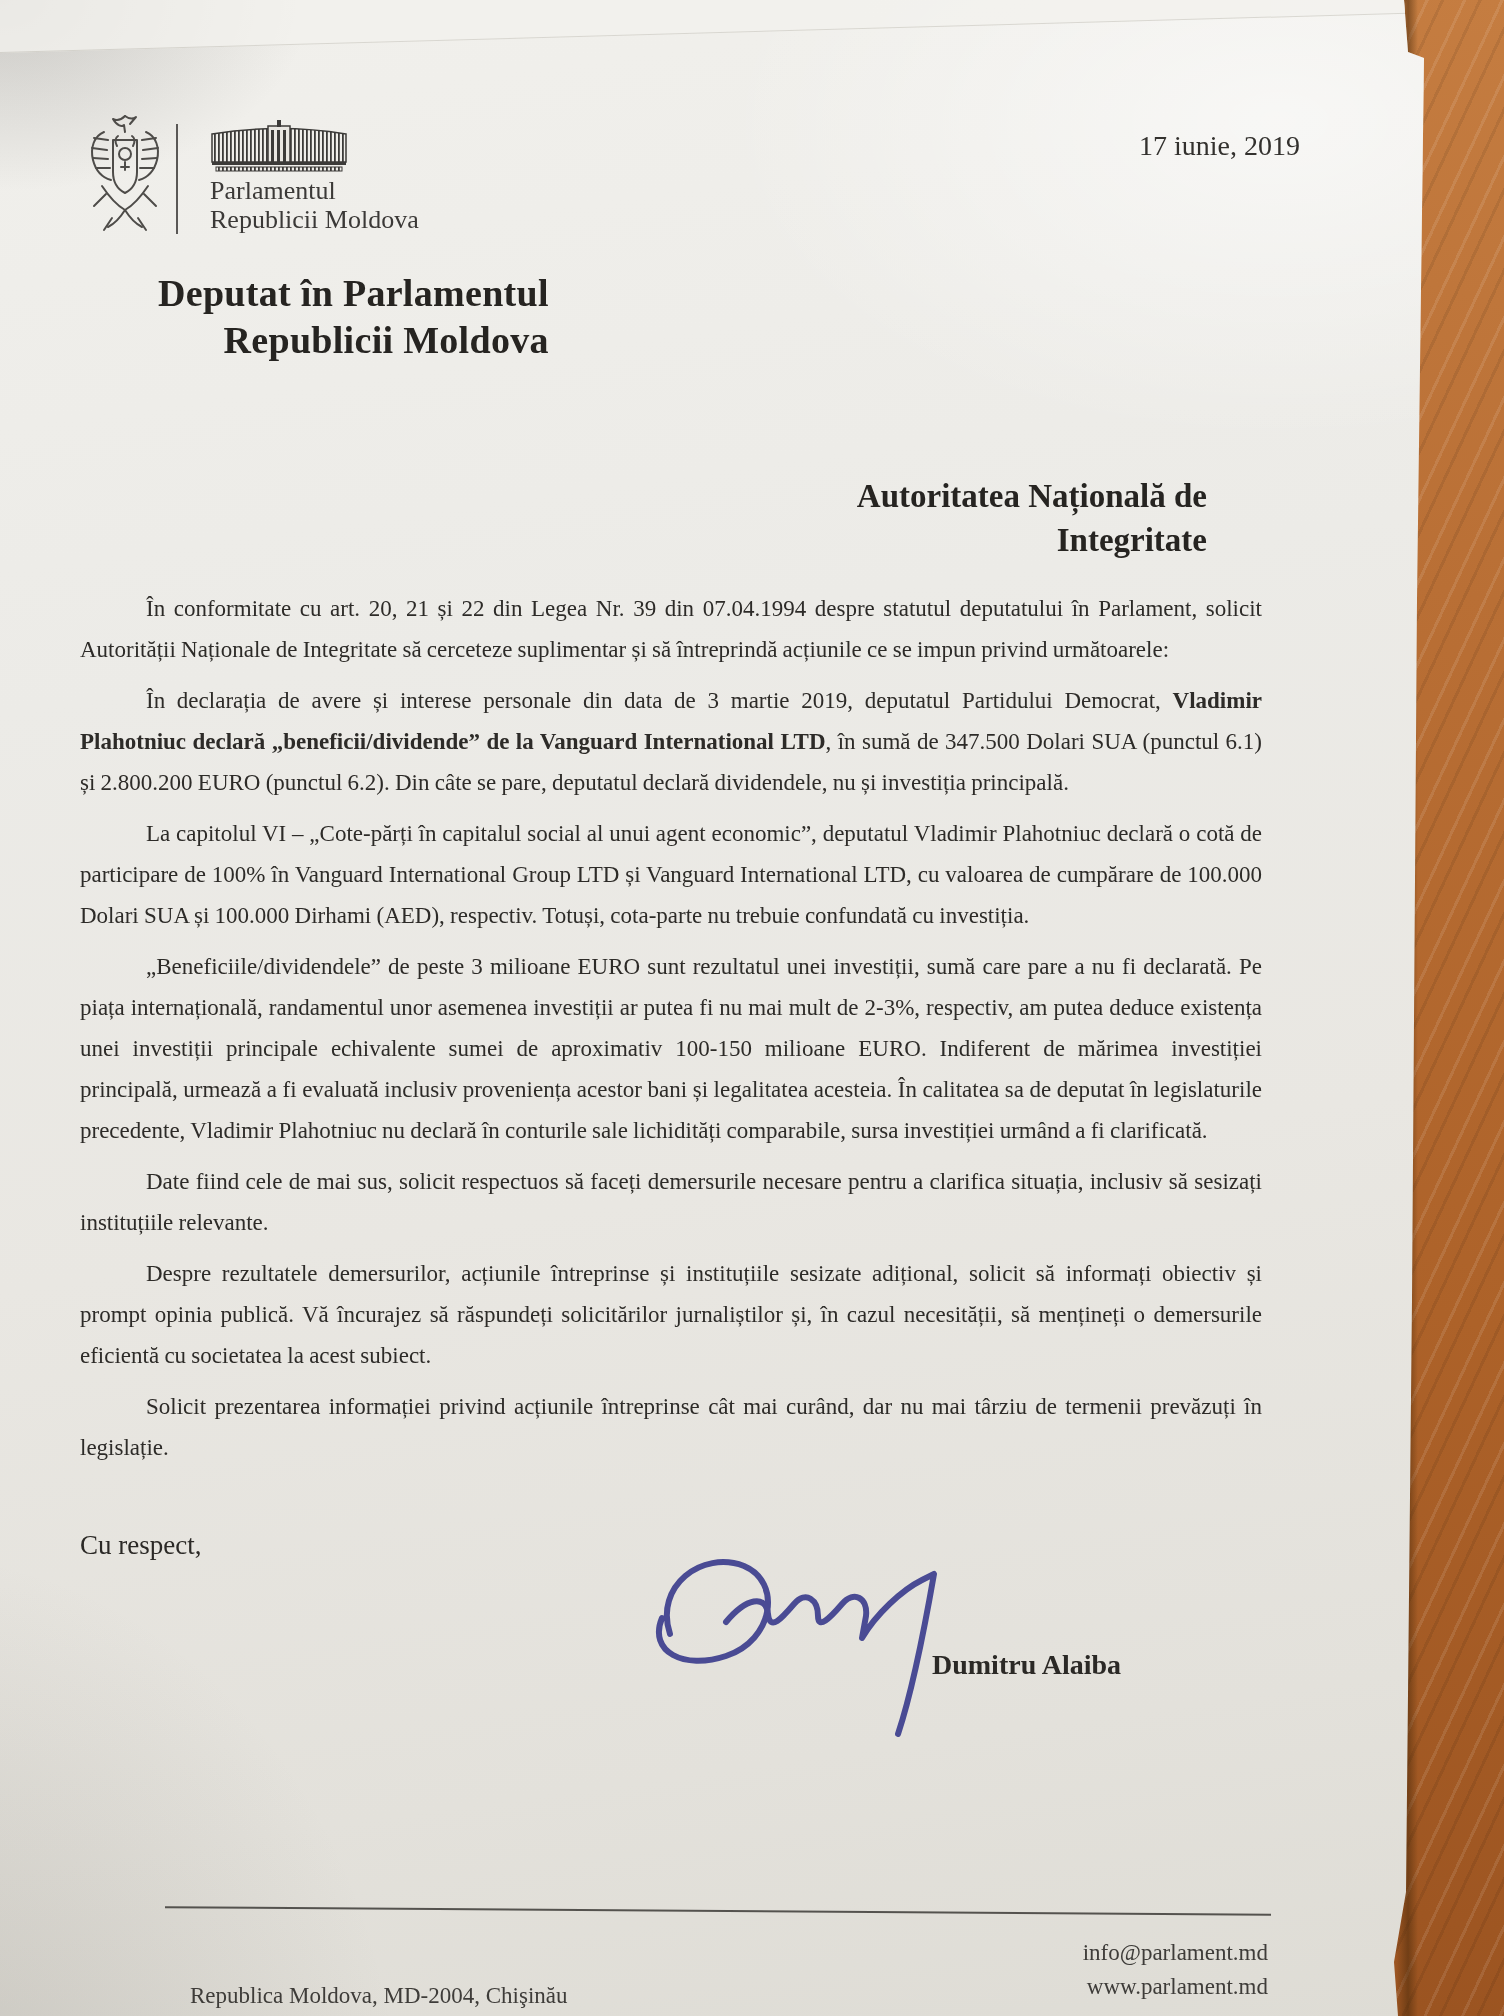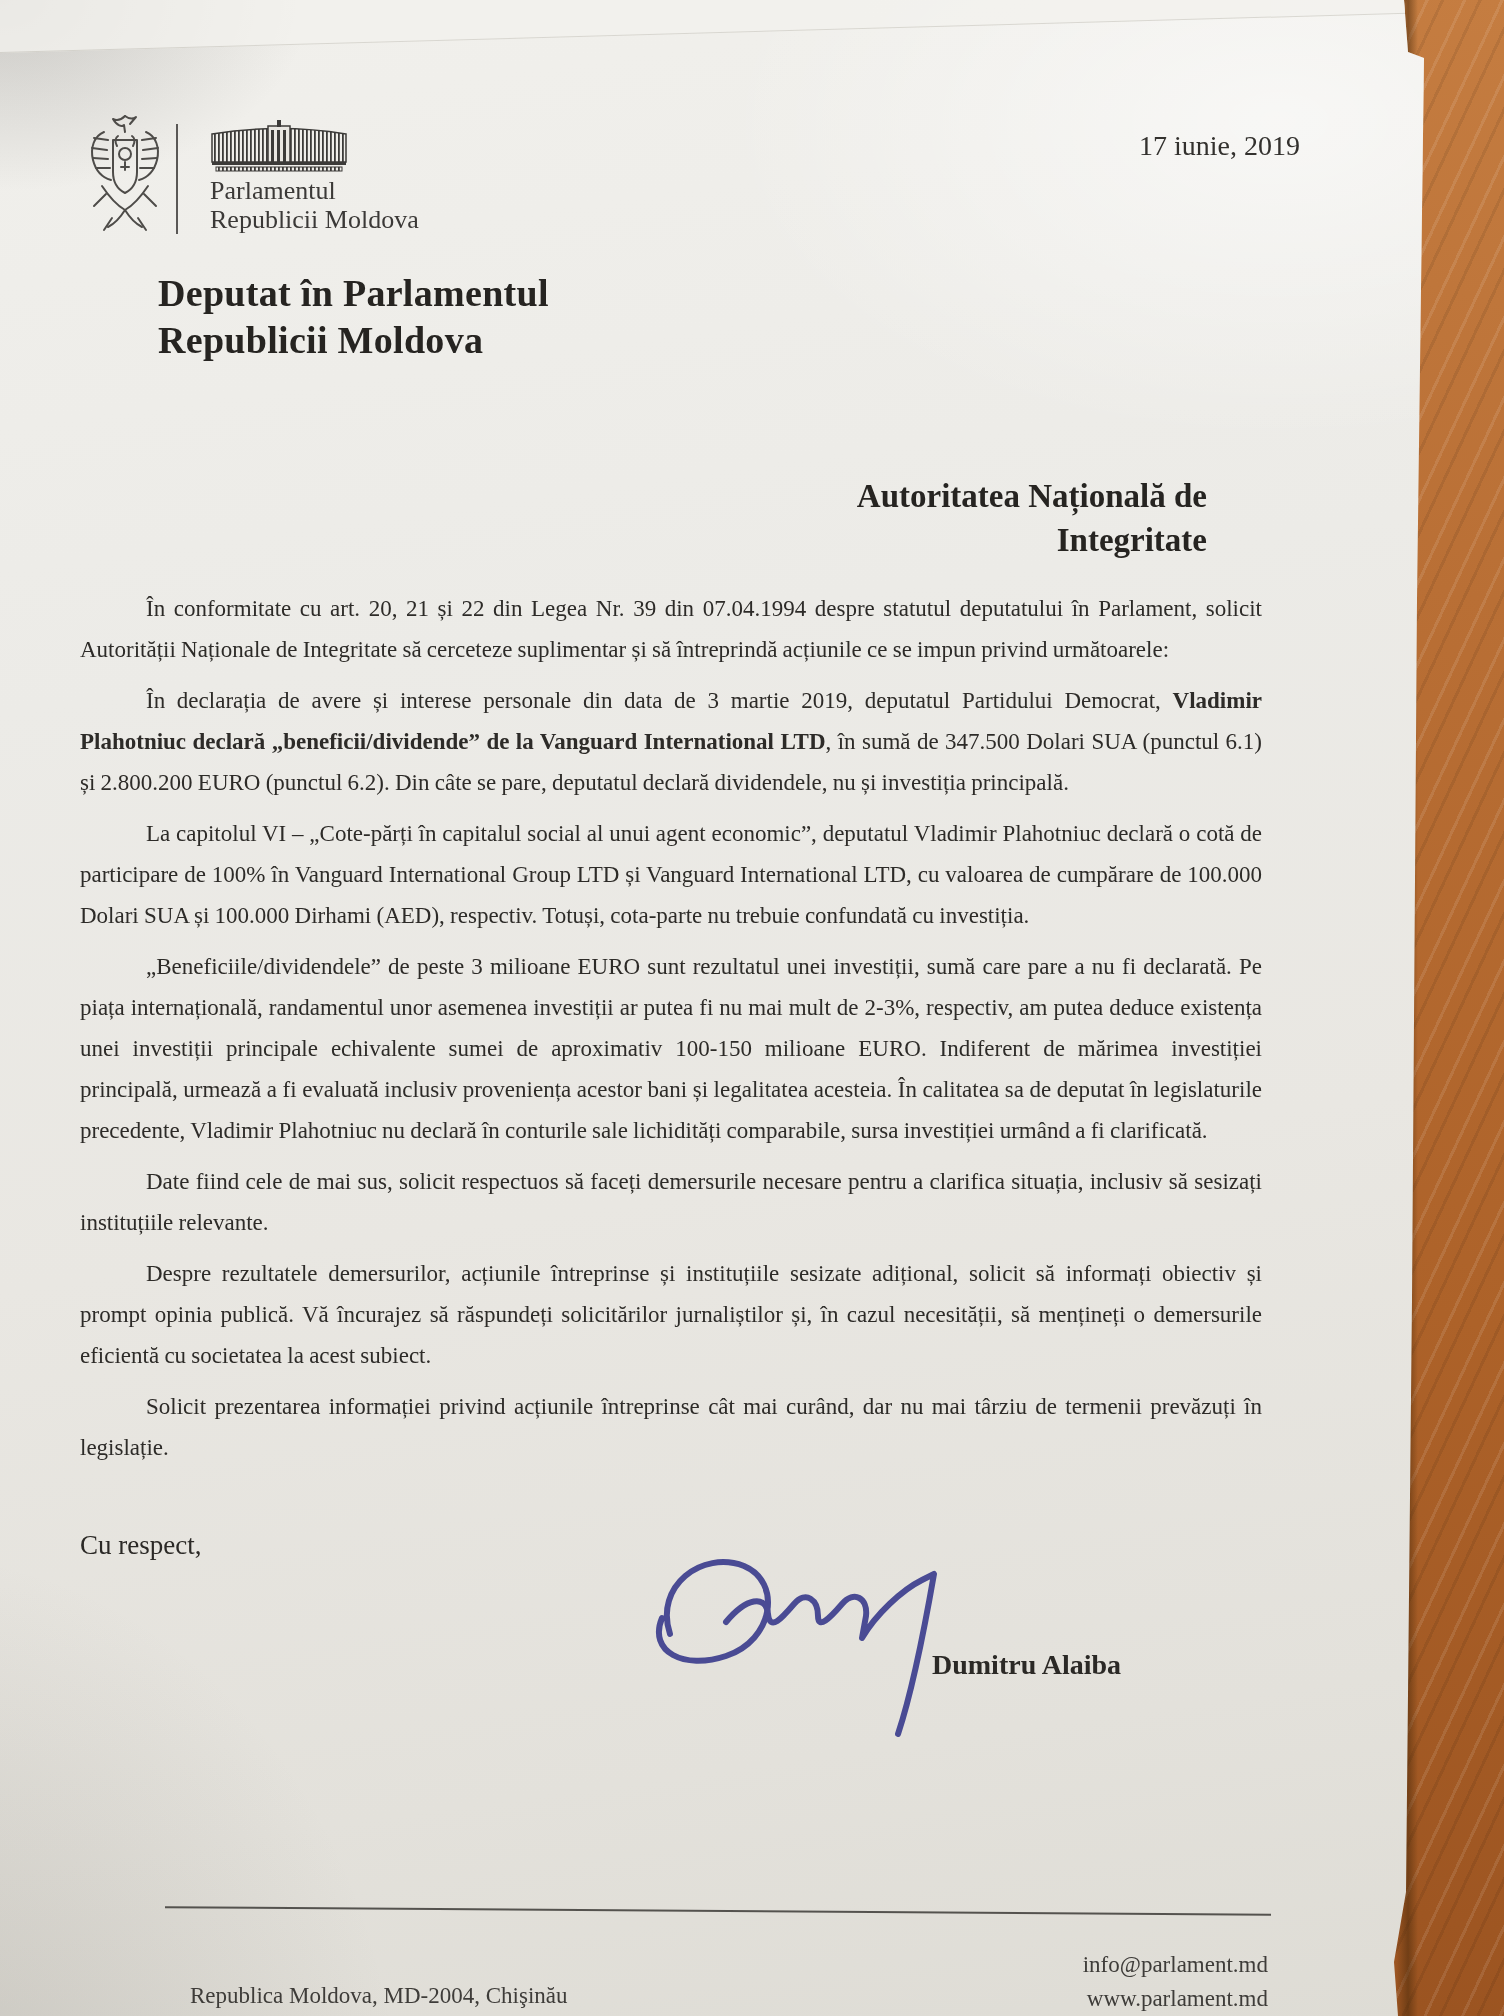--- a/index.html
+++ b/index.html
@@ -29,35 +29,35 @@
   }
   
   .backsheet{position:absolute;left:-30px;top:-26px;width:1500px;height:58px;
     background:#f3f2ee;border-bottom:1px solid #d3d1ca;transform:rotate(-1.6deg);opacity:.8;}
   
   .crest{position:absolute;left:84px;top:110px;}
   .logo-divider{position:absolute;left:176px;top:124px;width:2px;height:110px;background:#5a5856;}
   .building{position:absolute;left:210px;top:118px;}
   .logo-text{position:absolute;left:210px;top:176px;font-size:26px;line-height:29px;color:#3b3937;}
   .doc-meta{position:absolute;left:1000px;top:120px;width:300px;text-align:right;font-size:28px;line-height:52px;color:#33312e;}
-  .sender-title{position:absolute;left:158px;top:270px;font-size:38px;line-height:47px;font-weight:bold;color:#262421;letter-spacing:.3px;}
+  .sender-title{position:absolute;left:158px;top:270px;font-size:38px;line-height:47px;font-weight:bold;color:#262421;letter-spacing:.3px;text-align:right;}
   .recipient{position:absolute;left:400px;top:474px;width:807px;text-align:right;font-size:33px;line-height:44px;font-weight:bold;color:#262421;}
   
   .letter-flow{position:absolute;left:80px;top:588px;width:1182px;}
   .letter-flow p{margin:0 0 10px 0;font-size:23px;line-height:41px;text-align:justify;text-indent:66px;color:#2d2b28;word-spacing:-.5px;}
   .letter-flow p span.b{font-weight:bold;}
   .closing{position:relative;margin-top:62px;height:230px;}
   .salutation{font-size:27px;font-weight:normal;color:#2b2926;}
   .sig-wrap{position:absolute;left:470px;top:-14px;width:520px;height:240px;}
   .signer-name{position:absolute;left:852px;top:96px;font-size:28px;font-weight:bold;color:#2b2926;white-space:nowrap;margin-top:23px;}
   
   .footer{position:absolute;left:0;top:1892px;width:1410px;height:124px;}
   .footer-rule{position:absolute;left:165px;top:18px;width:1106px;height:2px;background:#54524e;transform:rotate(0.4deg);}
   .footer-address{position:absolute;left:190px;top:38px;font-size:23px;line-height:36px;color:#3e3c39;margin-top:48px;}
-  .footer-contacts{position:absolute;left:975px;top:44px;width:293px;text-align:right;font-size:23px;line-height:34px;color:#3e3c39;margin-top:12px;}
+  .footer-contacts{position:absolute;left:975px;top:44px;width:293px;text-align:right;font-size:23px;line-height:34px;color:#3e3c39;}
 </style>
 </head>
 <body>
 
 <div class="photo">
   <div class="edge-shadow"></div>
 
   <div class="paper">
     <div class="backsheet"></div>
 

